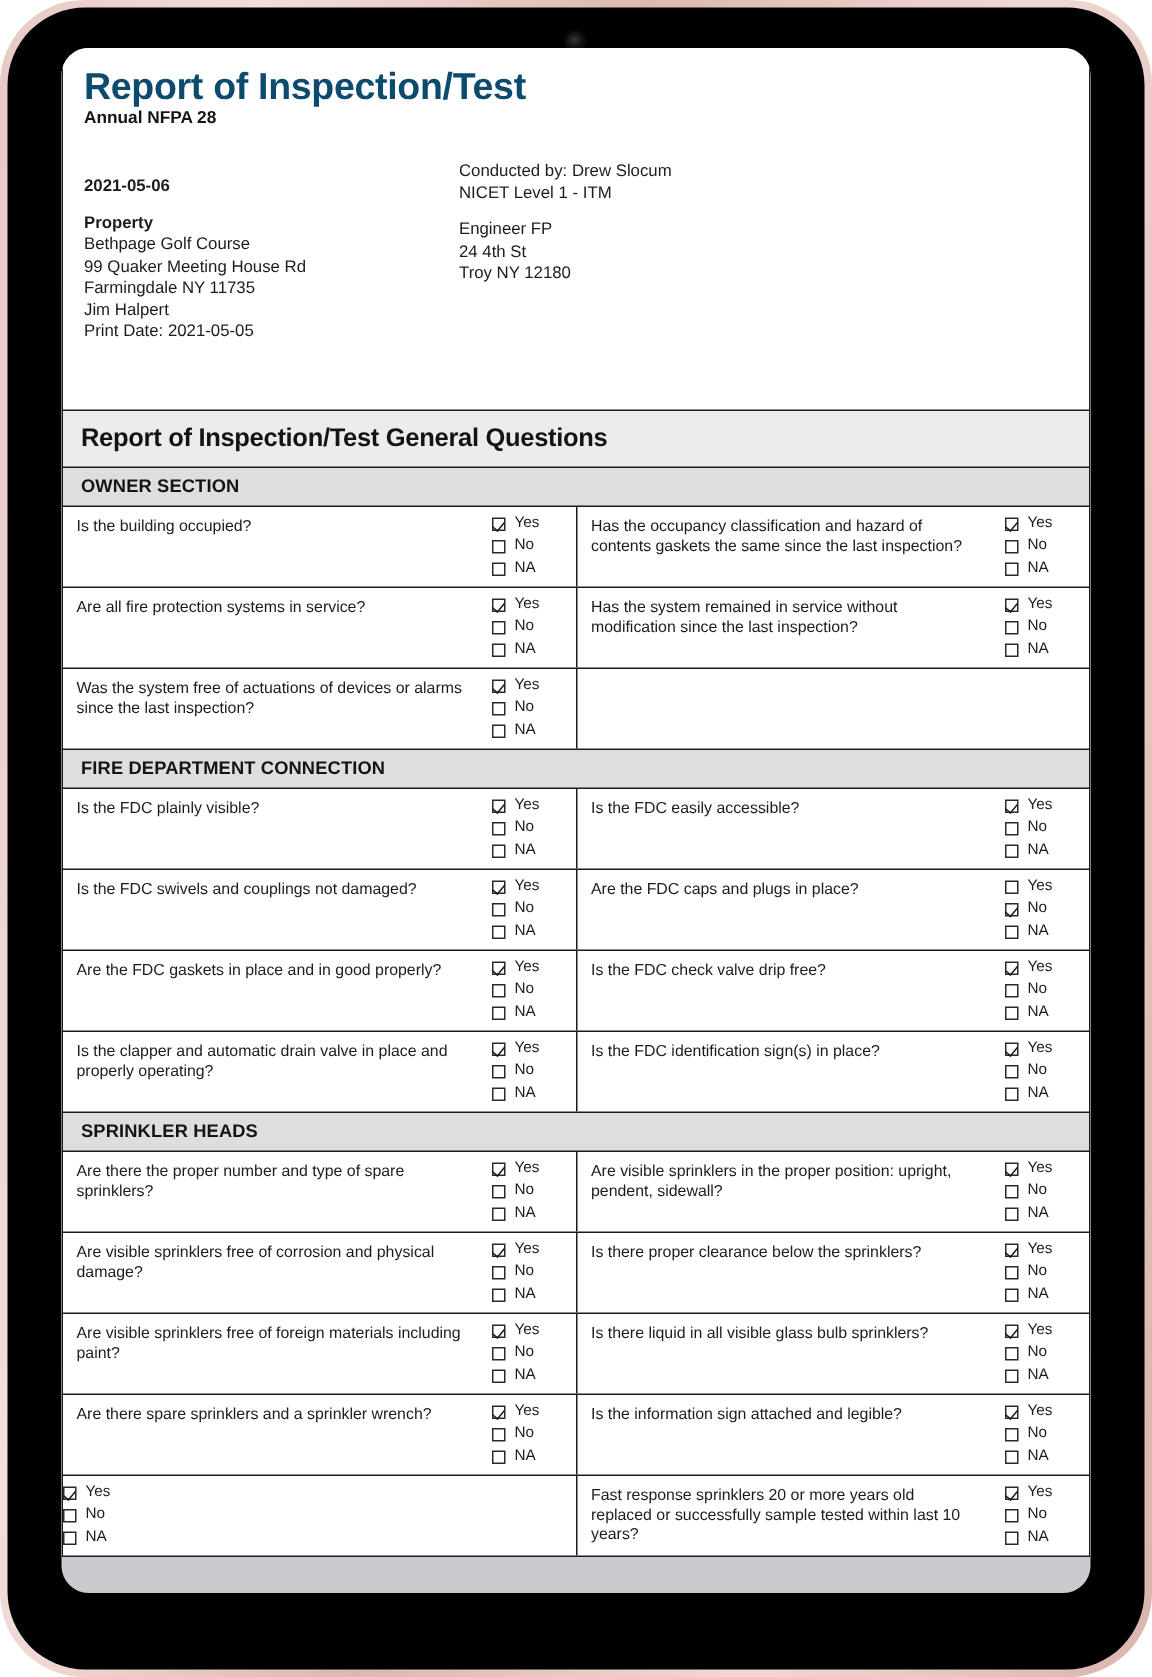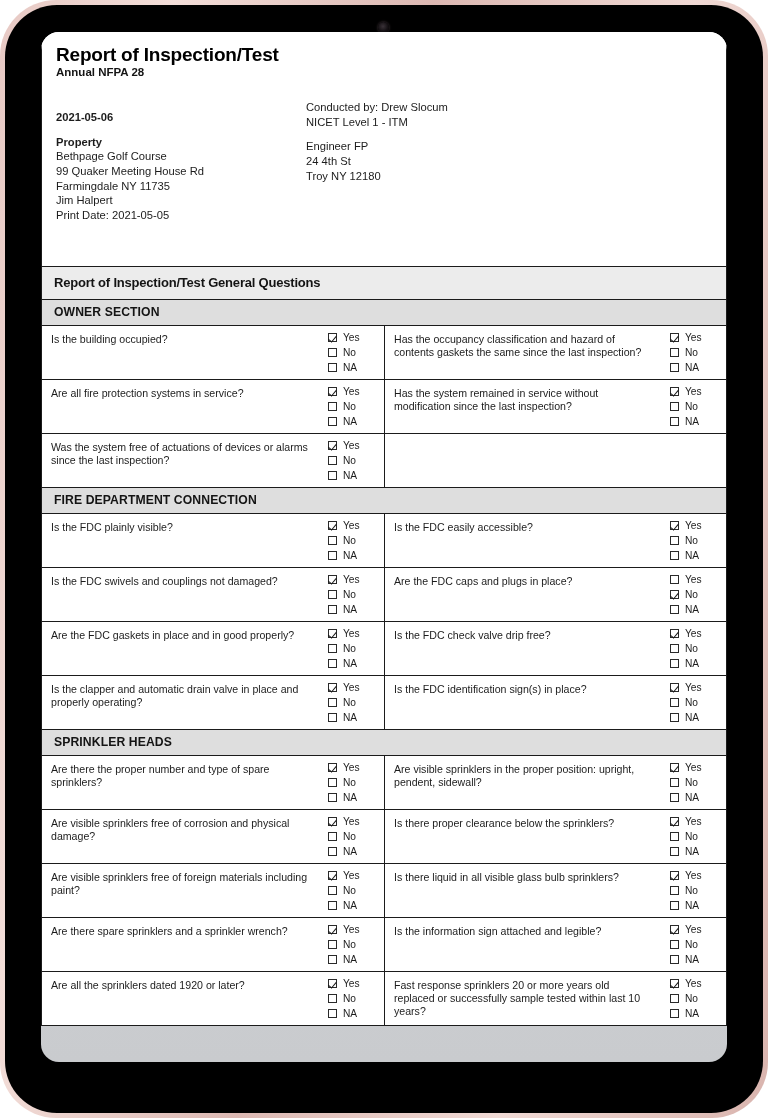--- a/index.html
+++ b/index.html
@@ -63,23 +63,23 @@
     margin: 0;
     padding: 12px 14px 14px 14px;
     position: relative;
   }
   .doc-head::before{
     content:"";
     position:absolute; left:-1.6px; right:-1.6px; top:0; height:1.6px;
     background:transparent;
   }
   .doc-title {
-    font-size: 19px;
+    font-size: 25px;
     font-weight: bold;
-    color: #000000;
+    color: #0c4a6e;
     letter-spacing: -0.2px;
     line-height: 1.12;
   }
   .doc-sub {
     font-size: 11.5px;
     font-weight: bold;
     color: #141414;
     margin-top: 1px;
   }
   .meta-wrap {
@@ -92,21 +92,21 @@
   .meta-col .b { font-weight: bold; margin-top: 10px; }
   .meta-gap { height: 10px; }
   .head-pad { height: 30px; }
 
   
   .banner {
     border: 1.6px solid #1b1b1b;
     border-top: none;
     background: #ececec;
     padding: 8px 12px 9px 12px;
-    font-size: 13px;
+    font-size: 17px;
     font-weight: bold;
     color: #141414;
     letter-spacing: -0.2px;
   }
 
   
   .group-head {
     border: 1.6px solid #1b1b1b;
     border-top: none;
     background: #dedede;
@@ -594,21 +594,20 @@
                 </div>
                 <div class="opt">
                   <span class="box"></span>
                   <span class="opt-lab">NA</span>
                 </div>
               </div>
             </div>
           </div>
           <div class="qrow">
             <div class="qcell left">
-              <div class="qtext">Are all the sprinklers dated 1920 or later?</div>
               <div class="opts">
                 <div class="opt">
                   <span class="box on"></span>
                   <span class="opt-lab">Yes</span>
                 </div>
                 <div class="opt">
                   <span class="box"></span>
                   <span class="opt-lab">No</span>
                 </div>
                 <div class="opt">

